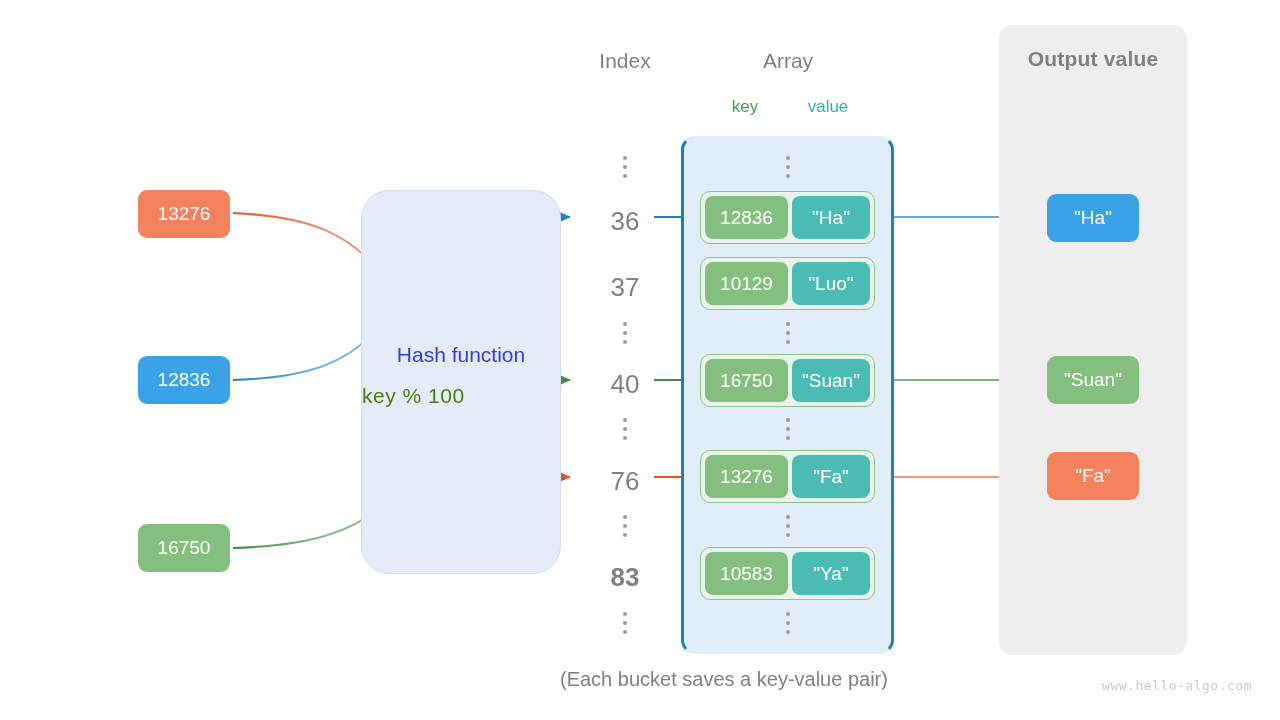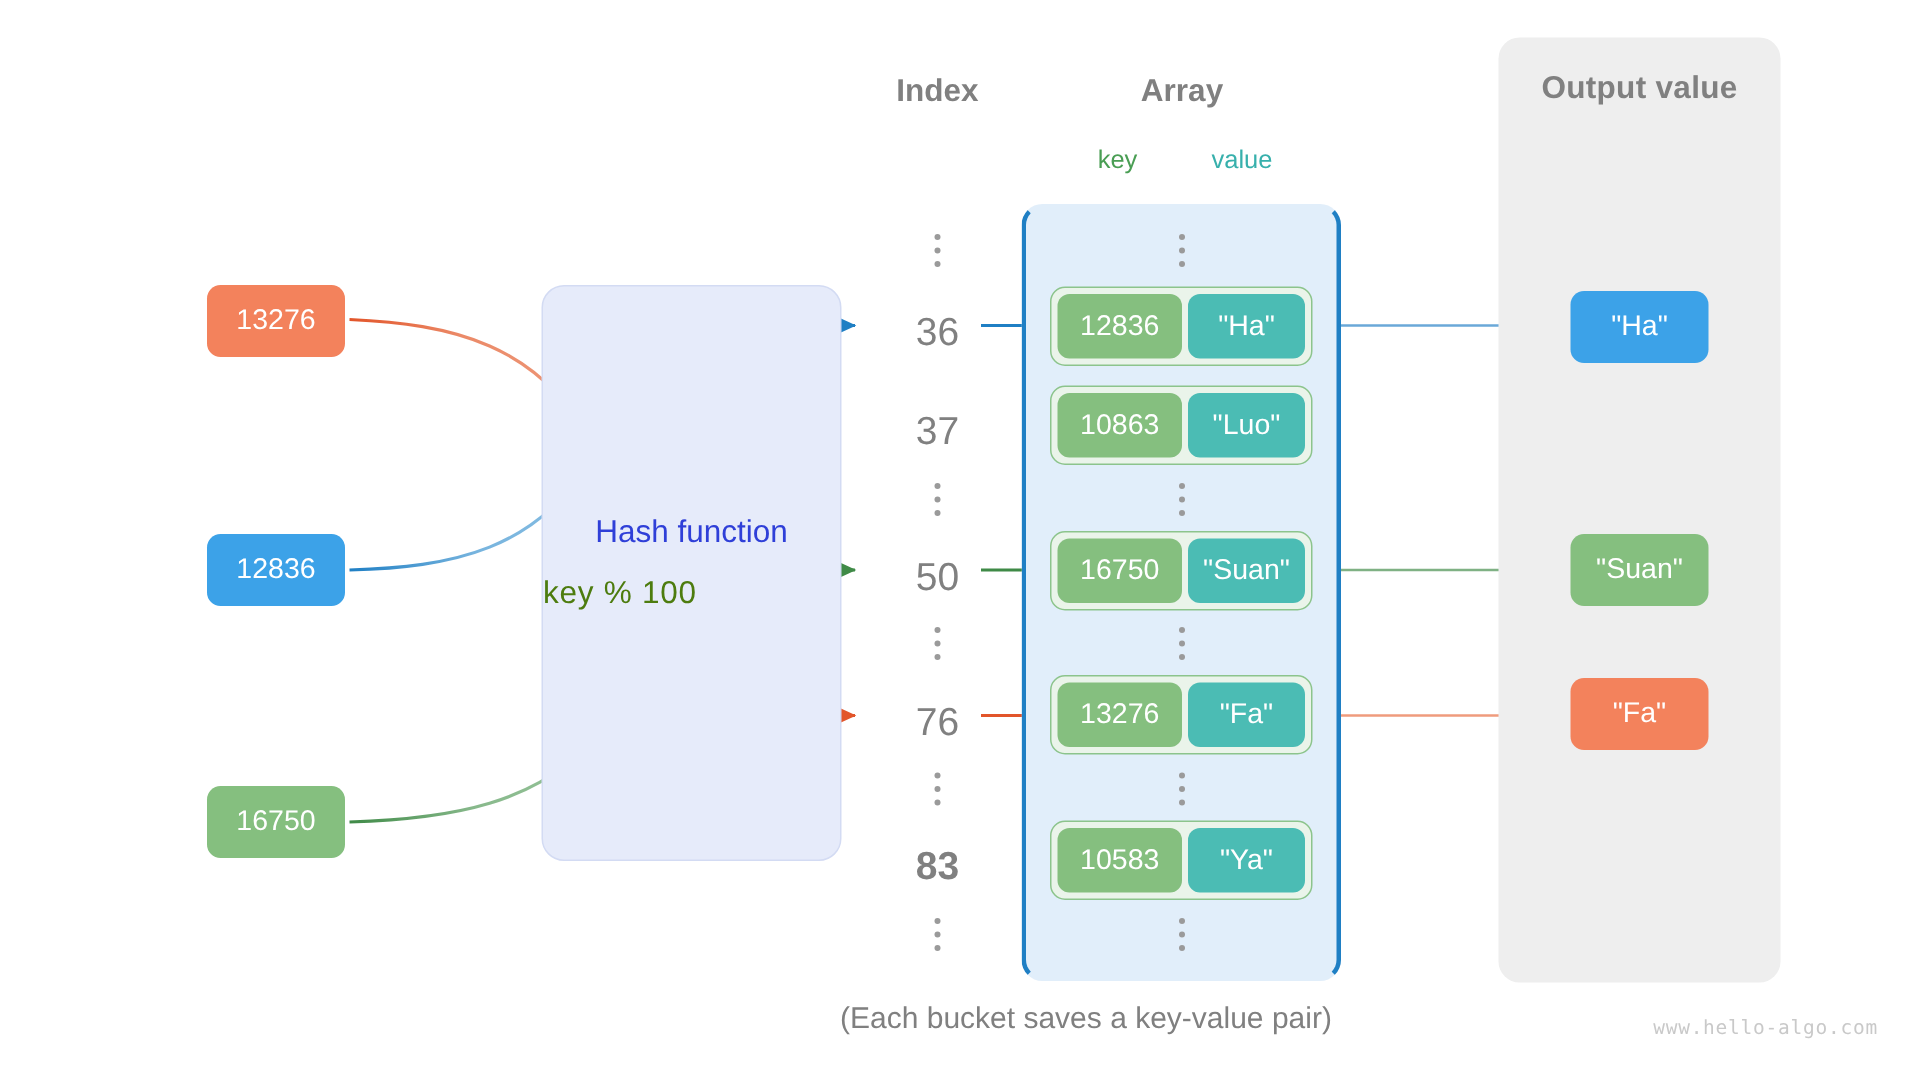--- a/index.html
+++ b/index.html
@@ -40,21 +40,21 @@
     font-size: 21px;
     font-weight: bold;
     color: #808080;
     letter-spacing: 0.2px;
   }
 
   
   .col-head {
     position: absolute;
     font-size: 21px;
-    font-weight: bold;
+    font-weight: normal;
     color: #808080;
     text-align: center;
     white-space: nowrap;
   }
   #head-index { left: 575px; top: 49px; width: 100px; }
   #head-array { left: 738px; top: 49px; width: 100px; }
 
   .subhead {
     position: absolute;
     font-size: 17px;
@@ -64,21 +64,21 @@
   #sub-key   { left: 707px; top: 97px; width: 76px; color: #4a9e54; }
   #sub-value { left: 790px; top: 97px; width: 76px; color: #37b0ac; }
 
   
   #hash-box {
     position: absolute;
     left: 361px; top: 190px;
     width: 198px; height: 382px;
     background: #e6ebfa;
     border: 1px solid #d3dbf3;
-    border-radius: 15px;
+    border-radius: 28px;
   }
   #hash-label {
     position: absolute;
     left: 0; right: 0; top: 152px;
     text-align: center;
     font-size: 21px;
     color: #2f3fd8;
     white-space: nowrap;
   }
   #hash-formula {
@@ -334,30 +334,30 @@
       <i></i>
     </div>
   <div class="vdots" style="left:783px; top:612px;">
       <i></i>
       <i></i>
       <i></i>
     </div>
 
   <div class="index-label" style="left:595px; top:206px;">36</div>
   <div class="index-label" style="left:595px; top:272px;">37</div>
-  <div class="index-label" style="left:595px; top:369px;">50</div>
+  <div class="index-label" style="left:595px; top:369px;">40</div>
   <div class="index-label" style="left:595px; top:466px;">76</div>
   <div class="index-label" style="left:595px; top:562px;font-weight:bold;">83</div>
 
   <div class="bucket" style="top:191px;">
     <span class="cell key">12836</span>
     <span class="cell value">"Ha"</span>
   </div>
   <div class="bucket" style="top:257px;">
-    <span class="cell key">10863</span>
+    <span class="cell key">10129</span>
     <span class="cell value">"Luo"</span>
   </div>
   <div class="bucket" style="top:354px;">
     <span class="cell key">16750</span>
     <span class="cell value">"Suan"</span>
   </div>
   <div class="bucket" style="top:450px;">
     <span class="cell key">13276</span>
     <span class="cell value">"Fa"</span>
   </div>

